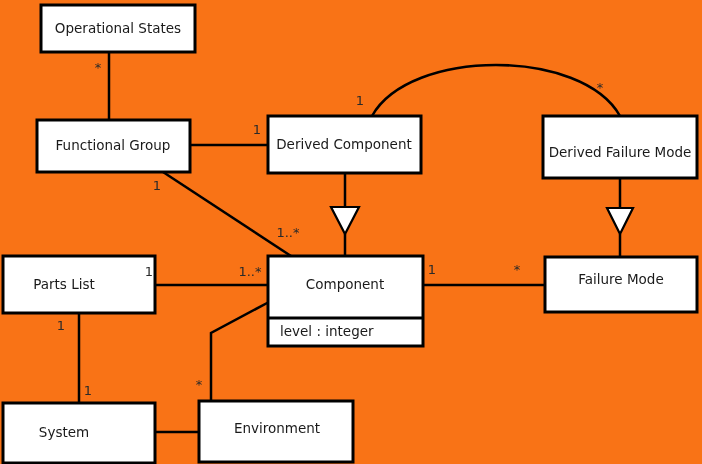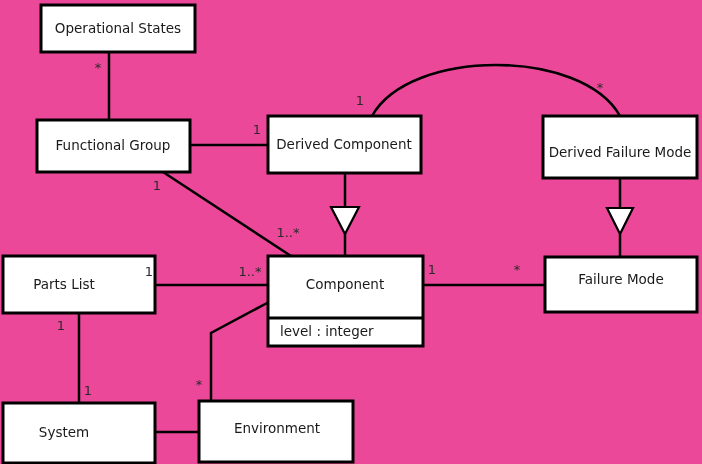--- a/index.html
+++ b/index.html
@@ -5,21 +5,21 @@
 <style>
   html, body {
     margin: 0;
     padding: 0;
     background: #ffffff;
   }
   #canvas {
     position: relative;
     width: 702px;
     height: 464px;
-    background: #ec4899;
+    background: #f97316;
     overflow: hidden;
     font-family: "DejaVu Sans", sans-serif;
   }
   svg#diagram {
     position: absolute;
     left: 0;
     top: 0;
     width: 702px;
     height: 464px;
   }

